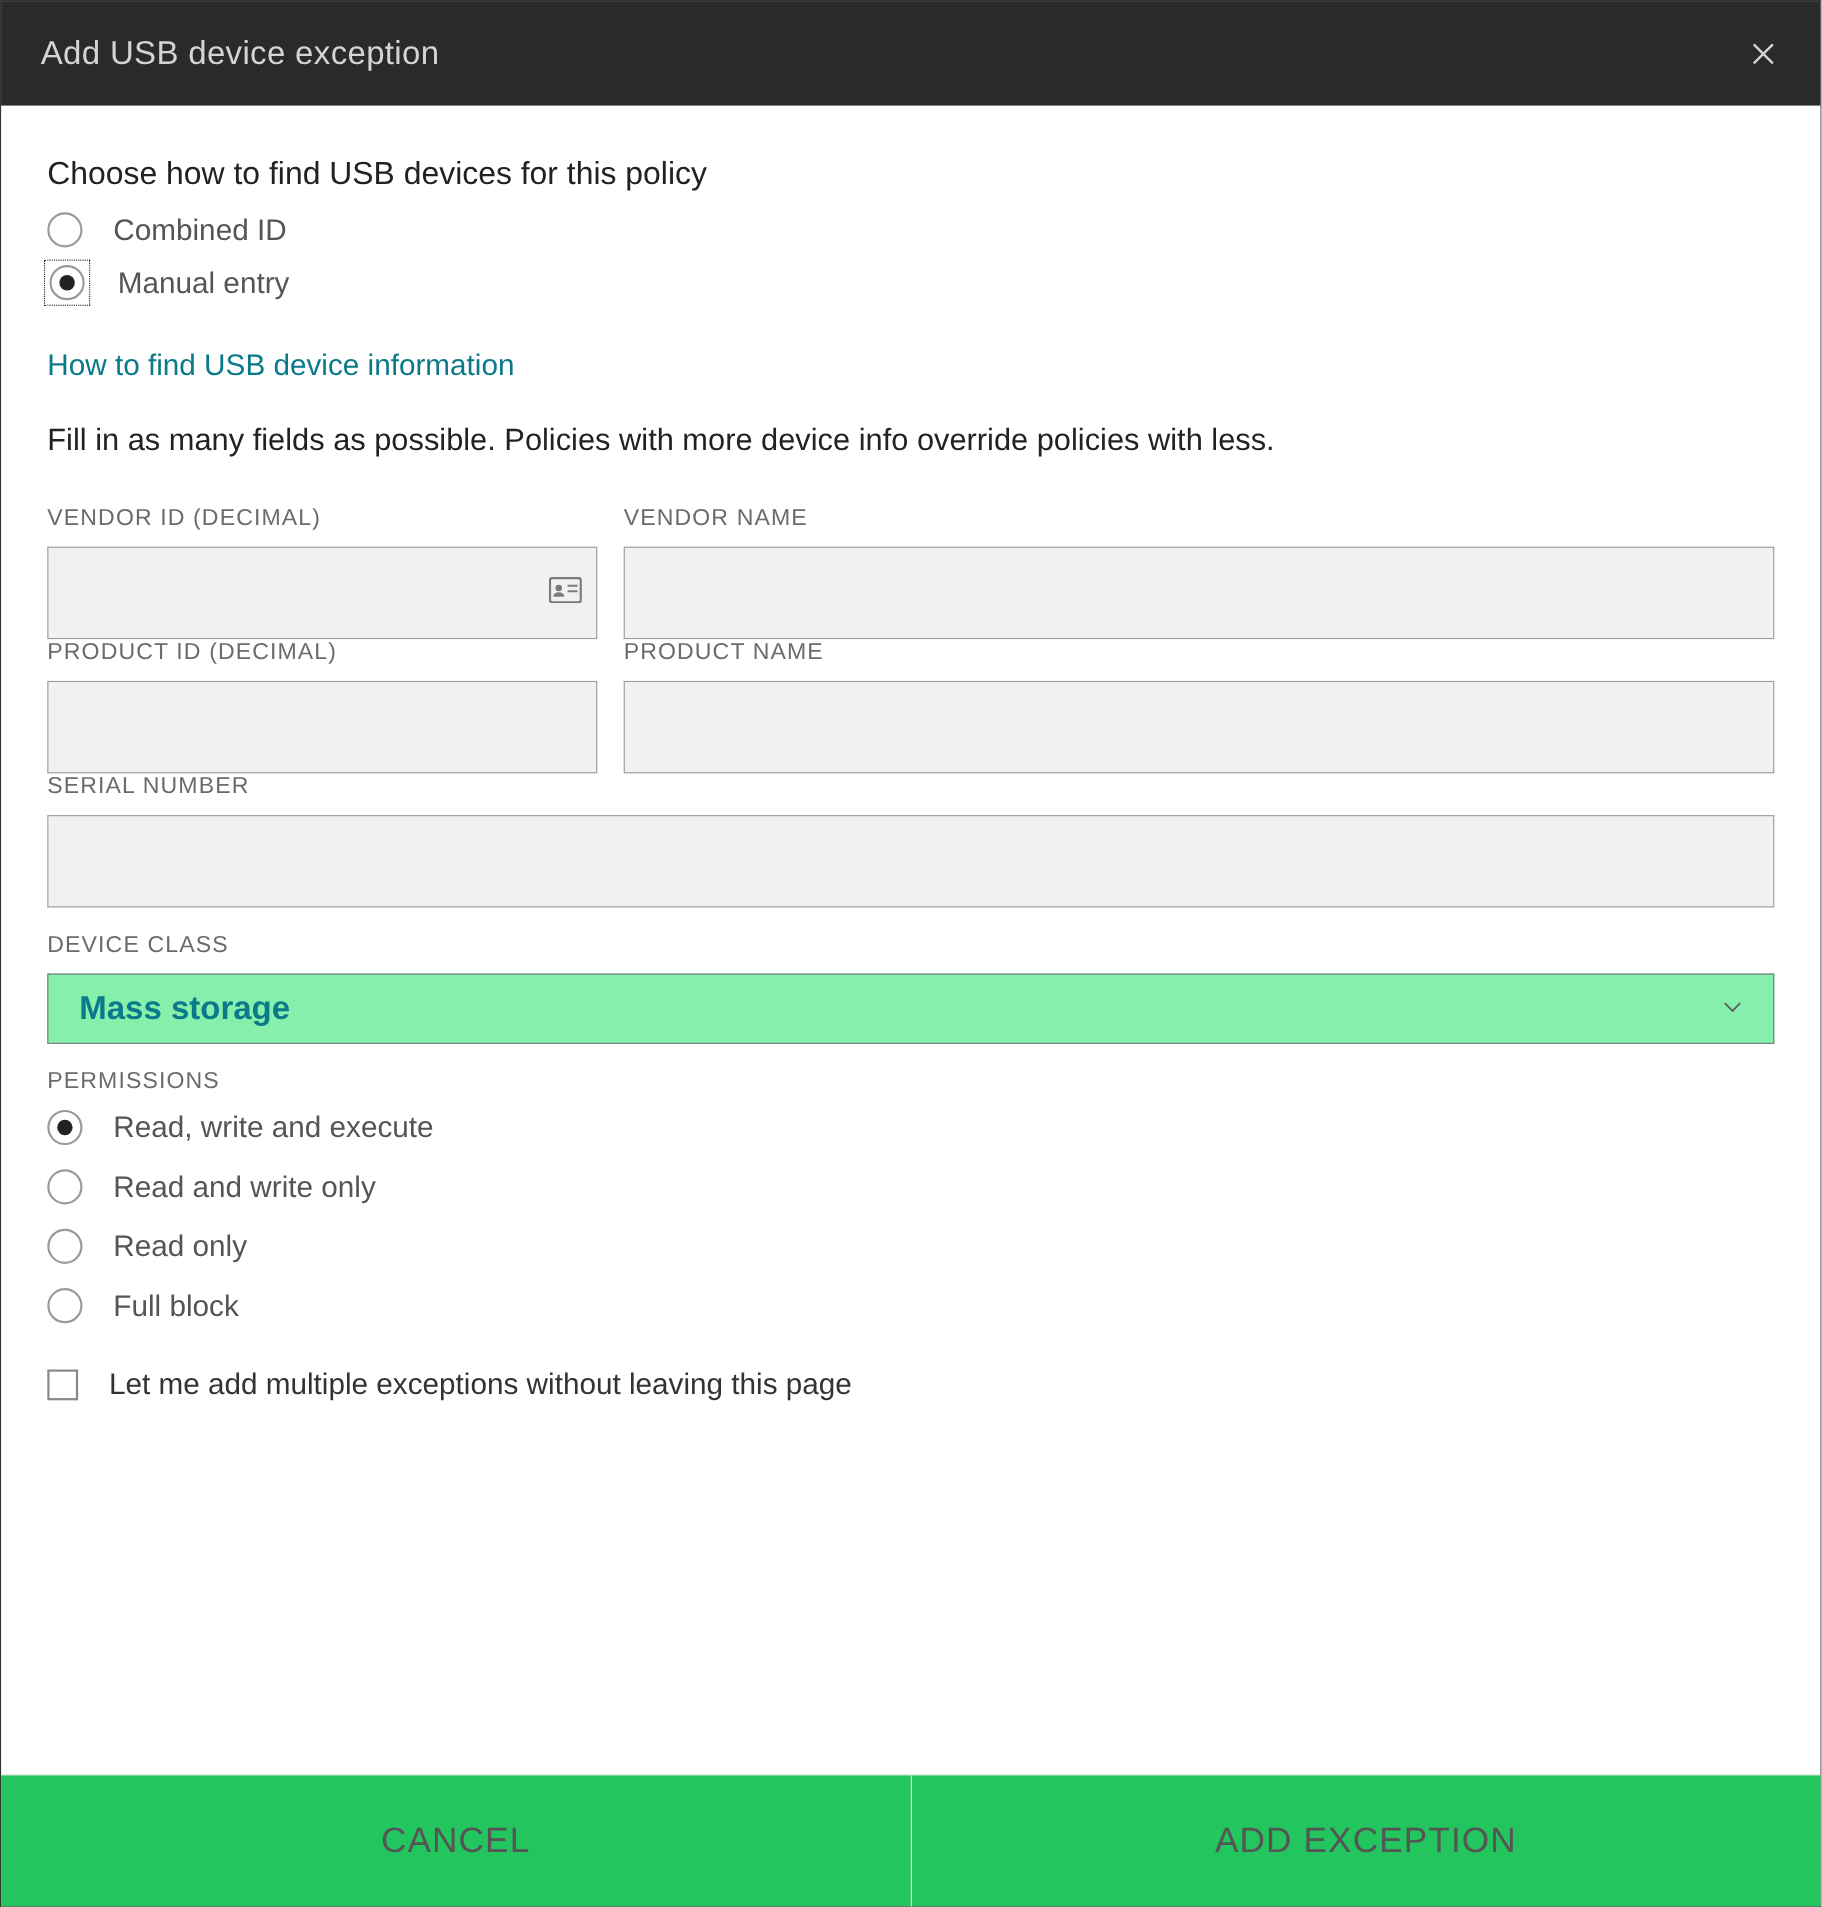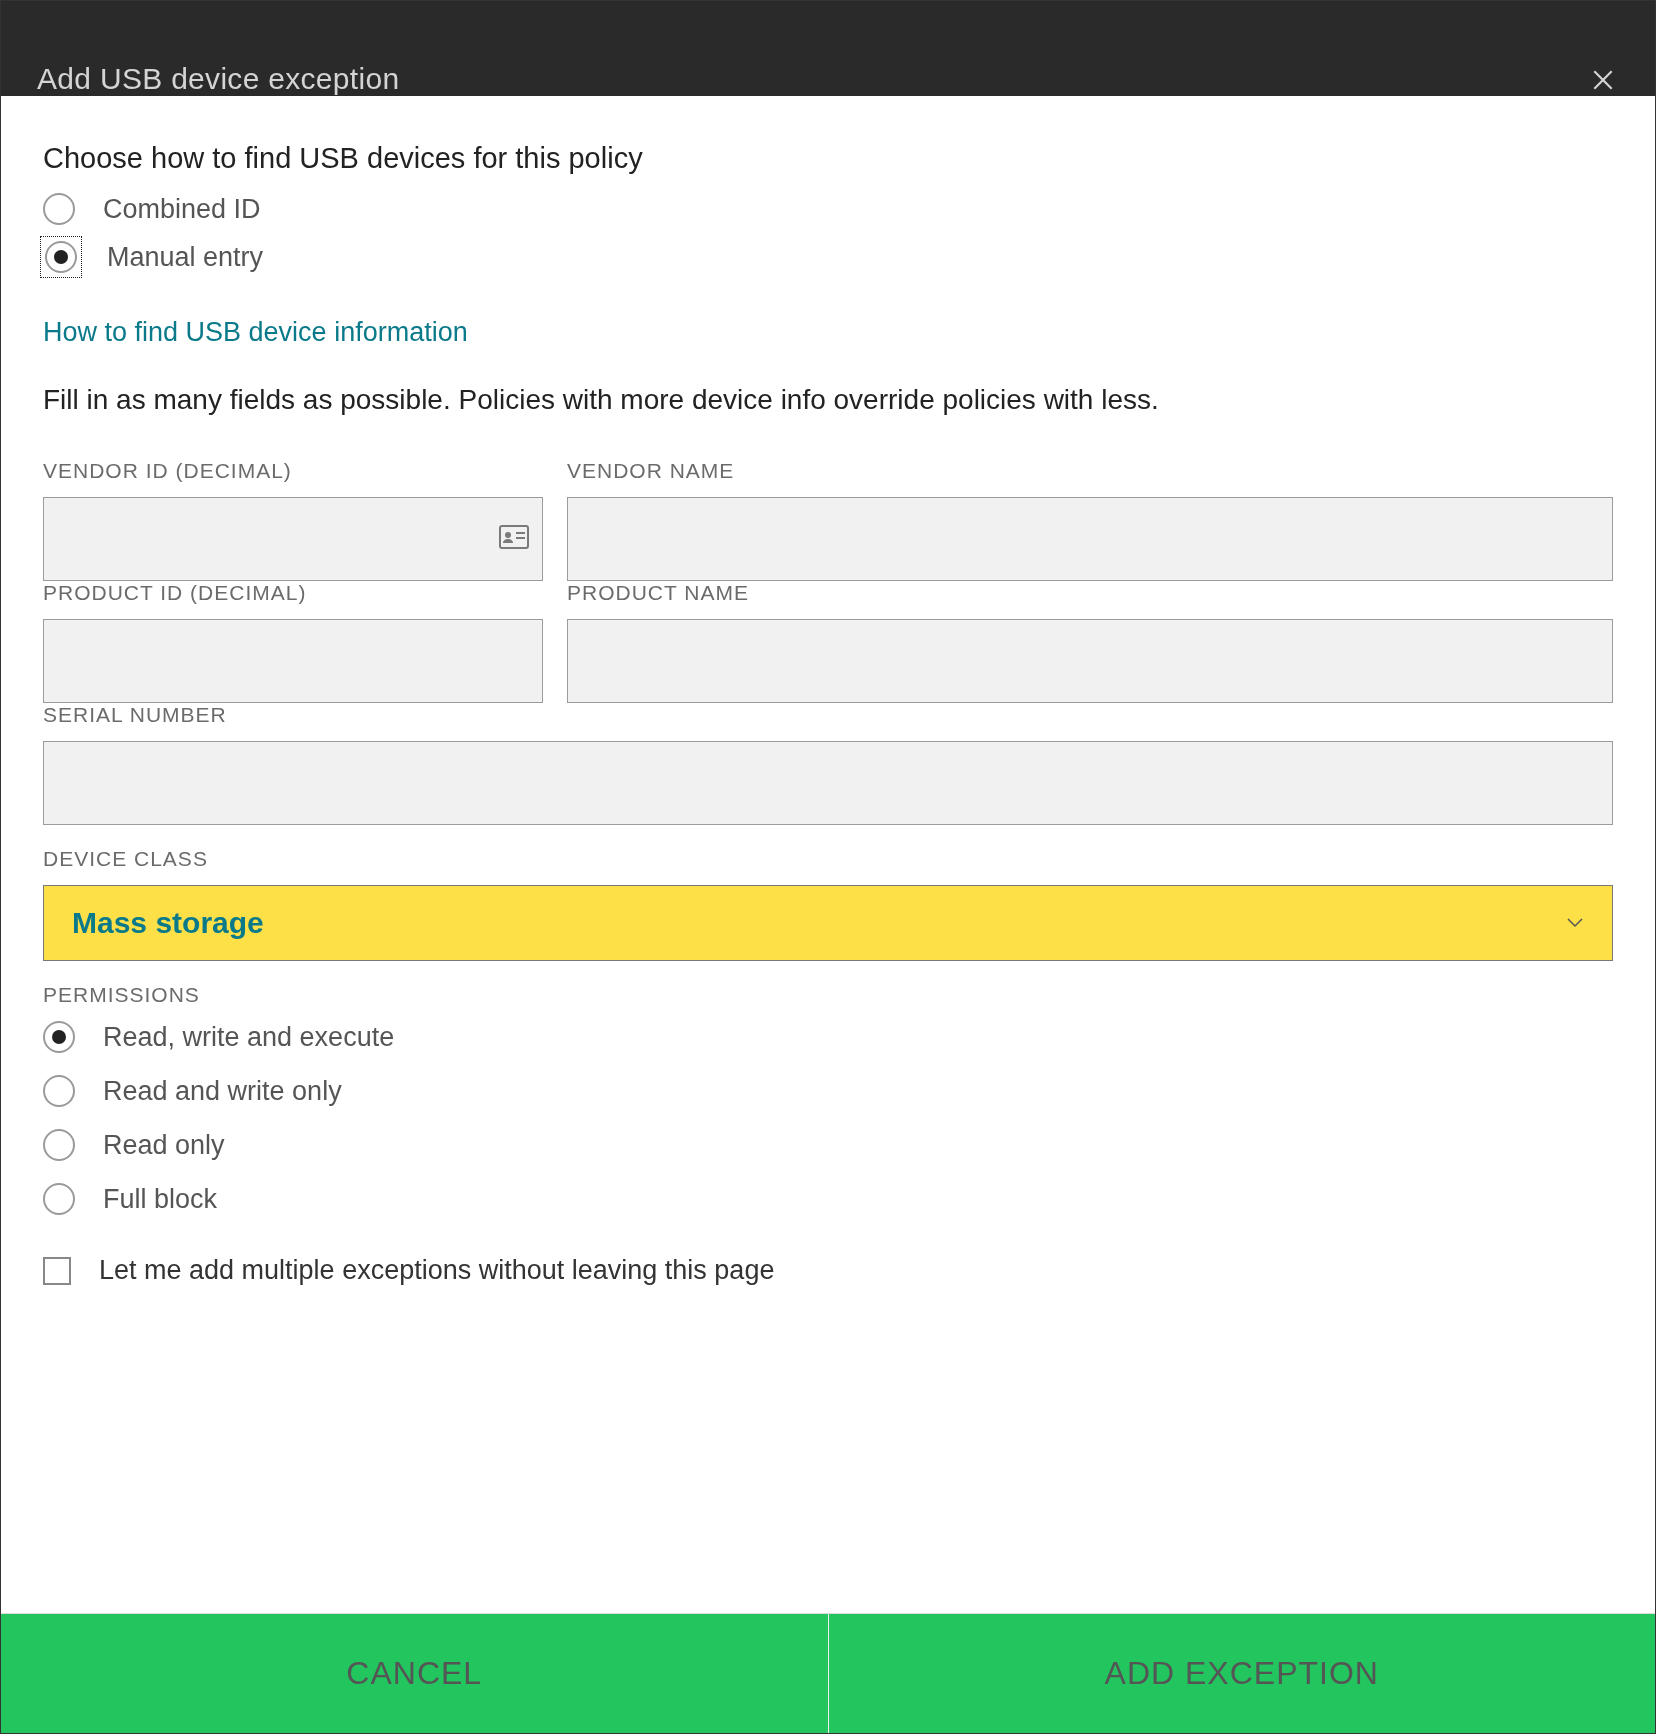--- a/index.html
+++ b/index.html
@@ -1,39 +1,39 @@
 <!DOCTYPE html>
 <html><head>
 <meta charset="utf-8">
 <style>
   * { box-sizing: border-box; margin: 0; padding: 0; }
   html, body { width: 1656px; height: 1734px; font-family: -apple-system, BlinkMacSystemFont, "Segoe UI", Arial, sans-serif; background: #fff; }
   .modal { width: 100%; height: 100%; display: flex; flex-direction: column; border: 1px solid #333; }
-  .titlebar { background: #2b2a2a; color: #cfcfcf; height: 95px; display: flex; align-items: flex-end; justify-content: space-between; padding: 0 36px; }
+  .titlebar { background: #2b2a2a; color: #cfcfcf; height: 95px; display: flex; align-items: center; justify-content: space-between; padding: 0 36px; }
   .titlebar h1 { font-size: 30px; font-weight: 500; letter-spacing: 0.3px; color: #d4d4d4; }
   .close-btn { cursor: pointer; width: 32px; height: 32px; display:flex; align-items:center; justify-content:center; }
   .close-btn svg { stroke: #d4d4d4; }
   .body { flex: 1; padding: 46px 42px 30px 42px; overflow:auto; }
   .section-heading { font-size: 29px; color: #222; margin-bottom: 18px; font-weight: 400; }
   .radio-row, .check-row { display:flex; align-items:center; gap: 28px; margin-bottom: 14px; }
   .radio { width: 32px; height: 32px; border: 2px solid #9a9a9a; border-radius: 50%; display:flex; align-items:center; justify-content:center; cursor:pointer; background:#fff; }
   .radio.selected .dot { width: 14px; height: 14px; background:#222; border-radius:50%; }
   .radio-focus { outline: 1px dotted #222; outline-offset: 2px; padding:2px; display:inline-flex; }
   .radio-label { font-size: 27px; color: #555; }
   .link { color: #0a7a8a; font-size: 27px; margin-top: 28px; margin-bottom: 32px; display:inline-block; cursor:pointer; }
   .help-text { font-size: 28px; color: #222; margin-bottom: 40px; line-height:1.4; }
   .form-grid { display:flex; gap: 24px; }
   .field { flex:1; }
   .field.small { flex: 0 0 500px; }
   .field-label { font-size: 21px; letter-spacing: 1px; color: #6b6b6b; margin-bottom: 14px; display:block; }
   .input { width:100%; height: 84px; background:#f1f1f1; border:1px solid #9c9c9c; font-size:24px; padding: 0 18px; position:relative; }
   .input.with-icon { padding-right: 60px; }
   .input-wrap { position:relative; }
   .field-icon { position:absolute; right:14px; top:50%; transform:translateY(-50%); color:#7a7a7a; }
-  .select { width:100%; height:76px; border:1px solid #777; background:#fde047; display:flex; align-items:center; justify-content:space-between; padding: 0 28px; cursor:pointer; }
+  .select { width:100%; height:64px; border:1px solid #777; background:#86efac; display:flex; align-items:center; justify-content:space-between; padding: 0 28px; cursor:pointer; }
   .select .value { color:#0a7a8a; font-size:30px; font-weight:600; }
   .select .caret svg { stroke:#555; }
   .perm-group { margin-top: 30px; }
   .perm-group .radio-row { margin-bottom: 22px; }
   .checkbox { width:28px; height:28px; border:2px solid #888; background:#fff; cursor:pointer; }
   .check-row { margin-top: 40px; }
   .check-label { font-size:27px; color:#333; }
   .footer { height: 120px; border-top:1px solid #ddd; display:flex; }
   .footer button { flex:1; background:#22c55e; border:none; border-right:1px solid #eee; font-size:32px; font-weight:400; letter-spacing:1px; color:#555; cursor:pointer; }
   .footer button:last-child { border-right:none; }

